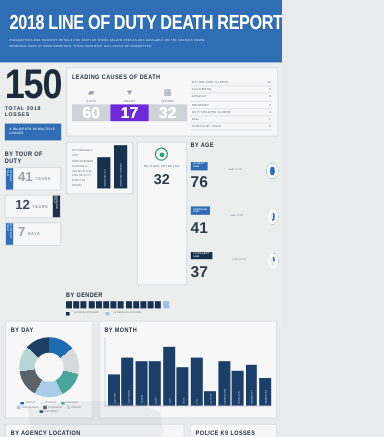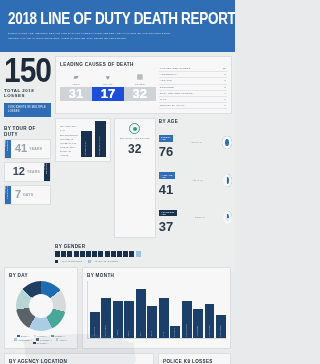--- a/index.html
+++ b/index.html
@@ -232,26 +232,26 @@
     <div style="flex:1;">
 
       <div class="card" style="padding:4px;">
         <div class="sect-title">LEADING CAUSES OF DEATH</div>
         <div class="causes-wrap">
           <div class="causes-main">
             <div class="cause-icons" id="cause-icons">
                 <div class="cause-col">
     <div class="cause-ico" style="font-size:7px;color:#9aa2ab;">▰</div>
     <div class="cause-name">AUTO</div>
-    <div class="cause-val" style="color:#ffffff;background:#cfd3d7;">31</div>
+    <div class="cause-val" style="color:#ffffff;background:#cfd3d7;">60</div>
   </div>
                 <div class="cause-col">
     <div class="cause-ico" style="font-size:7px;color:#9aa2ab;">♥</div>
     <div class="cause-name">HEART</div>
-    <div class="cause-val" style="color:#ffffff;background:#1d4ed8;">17</div>
+    <div class="cause-val" style="color:#ffffff;background:#6d28d9;">17</div>
   </div>
                 <div class="cause-col">
     <div class="cause-ico" style="font-size:7px;color:#9aa2ab;">▦</div>
     <div class="cause-name">OTHER</div>
     <div class="cause-val" style="color:#ffffff;background:#cfd3d7;">32</div>
   </div>
               </div>
           </div>
           <div class="cause-list" id="cause-list">
               <div class="cl-row">

